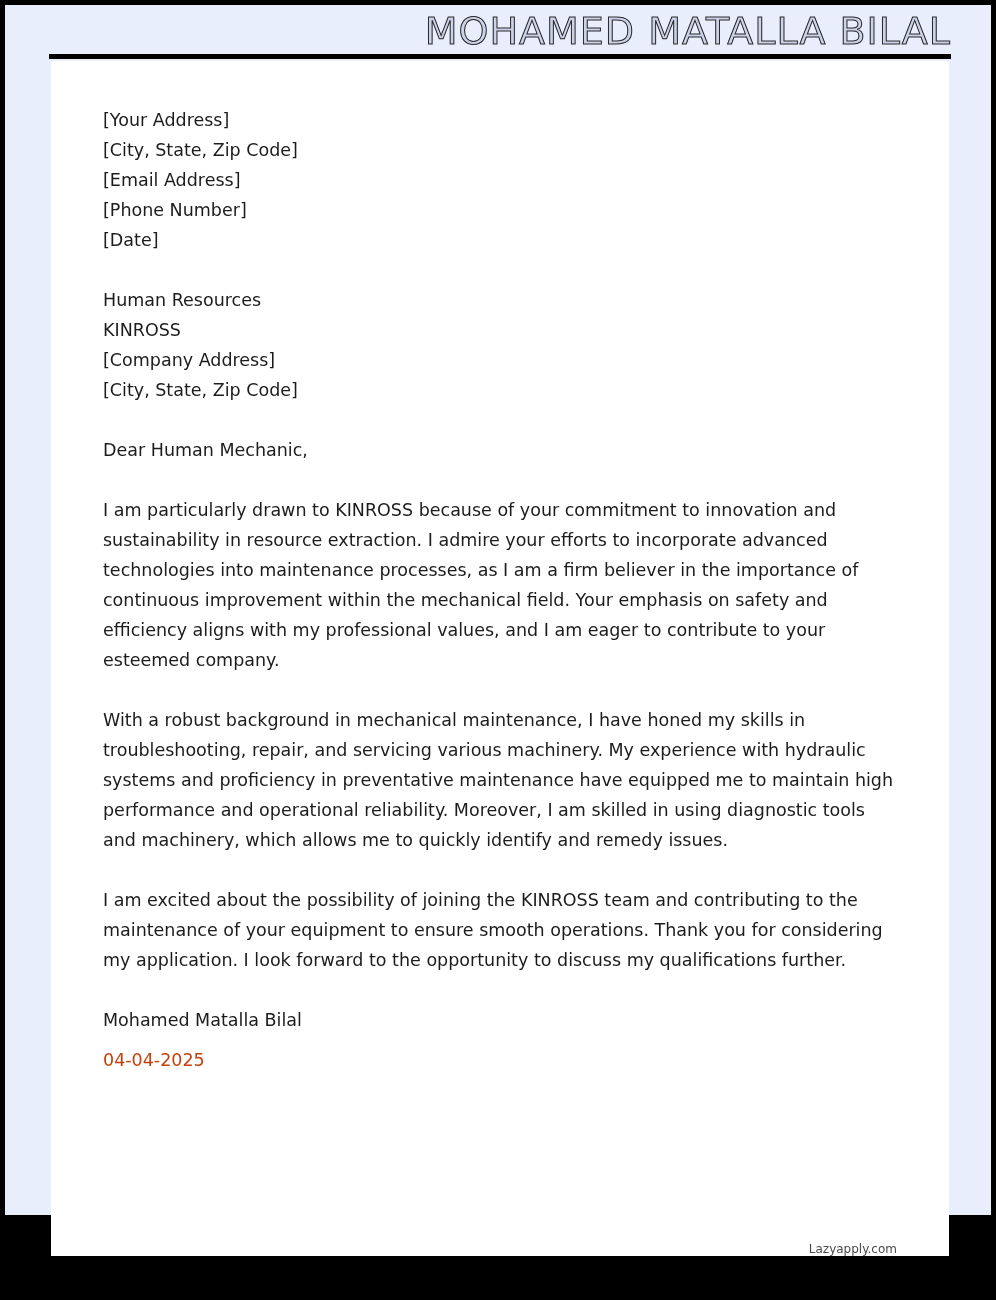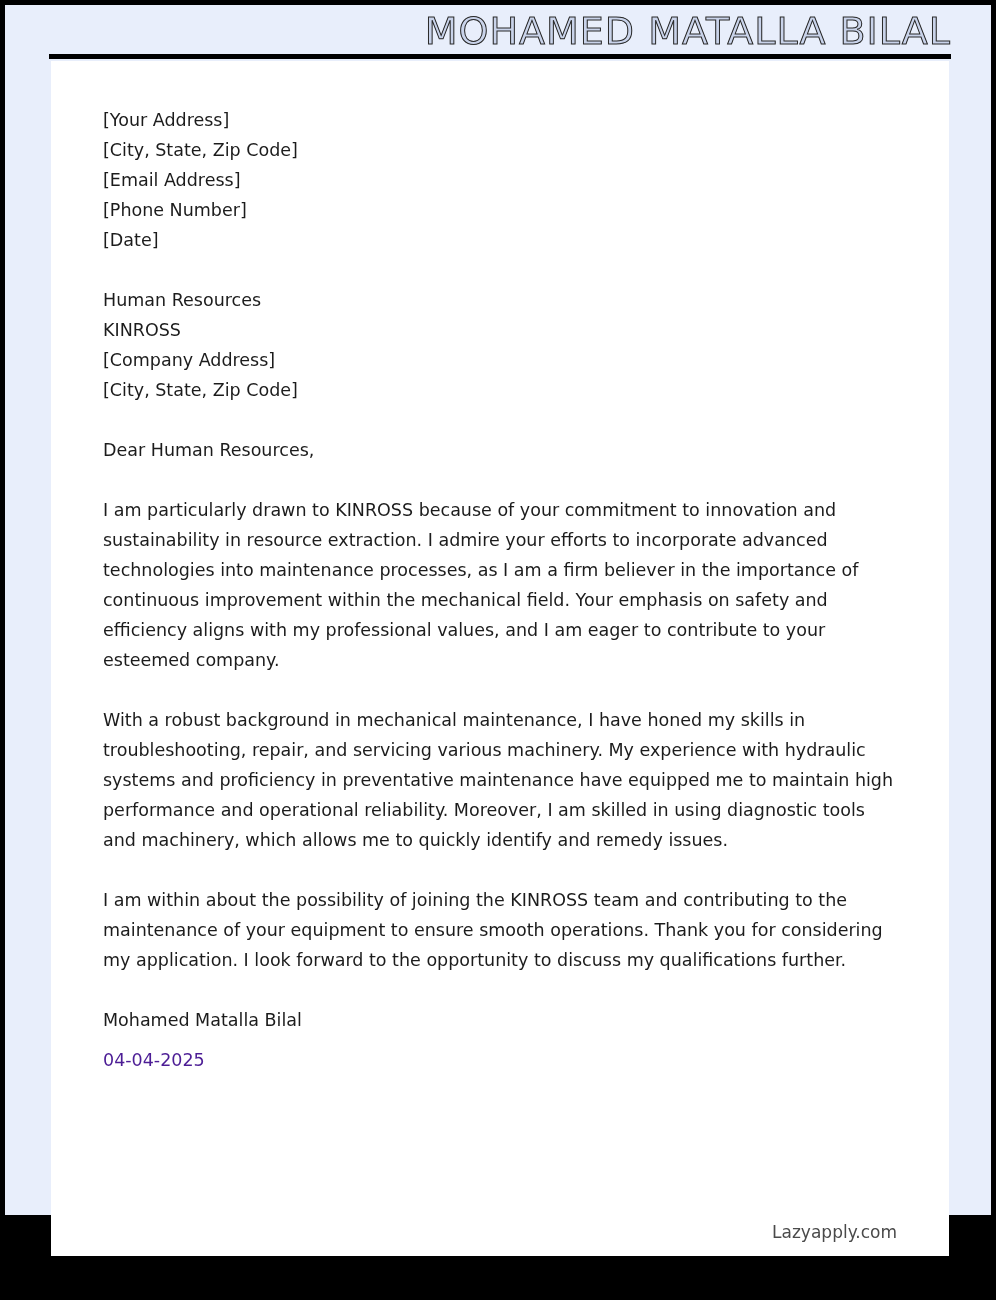--- a/index.html
+++ b/index.html
@@ -74,29 +74,29 @@
     white-space: pre-line;
   }
   .para {
     margin: 0 0 30px 0;
     text-align: left;
   }
   .sign-name {
     margin: 0 0 10px 0;
   }
   .date {
-    color: #4c1d95;
+    color: #c2410c;
     font-size: 17.5px;
     line-height: 30px;
   }
   .footer-brand {
     position: absolute;
     right: 52px;
-    bottom: 14px;
-    font-size: 17px;
+    bottom: 0;
+    font-size: 12px;
     color: #4a4a4a;
     font-family: "DejaVu Sans", sans-serif;
   }
 </style>
 </head>
 <body>
 
 <div class="page">
 
   <div class="header">
@@ -112,25 +112,25 @@
 [City, State, Zip Code]
 [Email Address]
 [Phone Number]
 [Date]</div>
 
       <div class="block">Human Resources
 KINROSS
 [Company Address]
 [City, State, Zip Code]</div>
 
-      <div class="para">Dear Human Resources,</div>
+      <div class="para">Dear Human Mechanic,</div>
 
       <div class="para">I am particularly drawn to KINROSS because of your commitment to innovation and sustainability in resource extraction. I admire your efforts to incorporate advanced technologies into maintenance processes, as I am a firm believer in the importance of continuous improvement within the mechanical field. Your emphasis on safety and efficiency aligns with my professional values, and I am eager to contribute to your esteemed company.</div>
       <div class="para">With a robust background in mechanical maintenance, I have honed my skills in troubleshooting, repair, and servicing various machinery. My experience with hydraulic systems and proficiency in preventative maintenance have equipped me to maintain high performance and operational reliability. Moreover, I am skilled in using diagnostic tools and machinery, which allows me to quickly identify and remedy issues.</div>
-      <div class="para">I am within about the possibility of joining the KINROSS team and contributing to the maintenance of your equipment to ensure smooth operations. Thank you for considering my application. I look forward to the opportunity to discuss my qualifications further.</div>
+      <div class="para">I am excited about the possibility of joining the KINROSS team and contributing to the maintenance of your equipment to ensure smooth operations. Thank you for considering my application. I look forward to the opportunity to discuss my qualifications further.</div>
 
 
       <div class="sign-name">Mohamed Matalla Bilal</div>
 
       <div class="date">04-04-2025</div>
 
     </div>
 
     <div class="footer-brand">Lazyapply.com</div>
 

